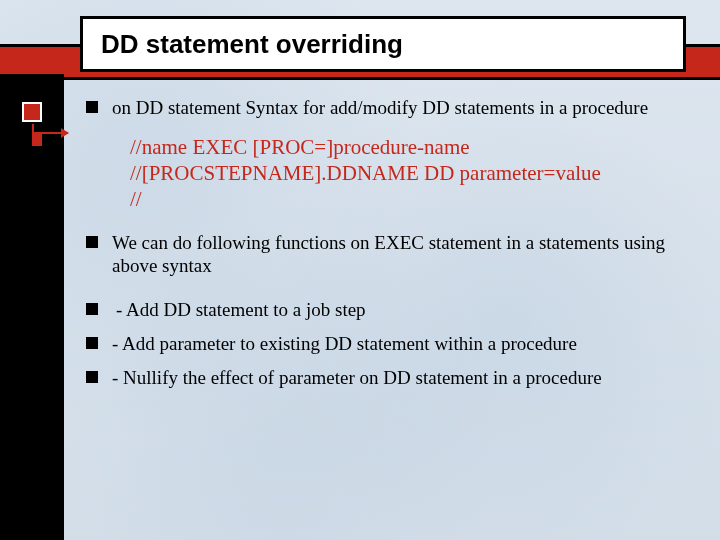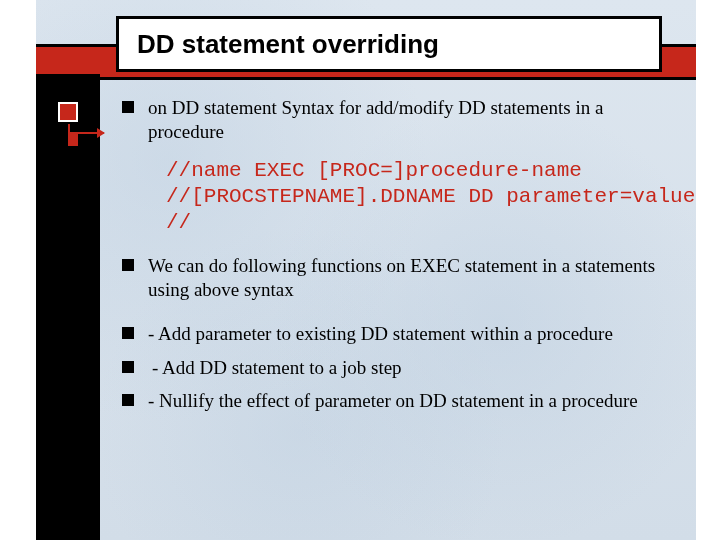--- a/index.html
+++ b/index.html
@@ -5,29 +5,28 @@
   html, body {
     margin: 0;
     padding: 0;
     width: 720px;
     height: 540px;
     overflow: hidden;
     font-family: "Times New Roman", Times, serif;
   }
   .slide {
     position: relative;
-    width: 660px;
+    width: 720px;
     height: 540px;
     background: #d8e2ec;
     background-image:
       radial-gradient(circle at 20% 30%, rgba(180,200,220,0.35) 0, rgba(180,200,220,0) 40%),
       radial-gradient(circle at 70% 60%, rgba(180,200,220,0.35) 0, rgba(180,200,220,0) 40%),
       radial-gradient(circle at 40% 80%, rgba(180,200,220,0.3) 0, rgba(180,200,220,0) 35%),
       linear-gradient(#dde6ef, #d2dde8);
-    margin-left: 36px;
   }
 
   
   .diag {
     position: absolute;
     top: 0; left: 0;
     width: 100px; height: 46px;
     overflow: hidden;
   }
   .diag::before {
@@ -148,21 +147,21 @@
   .sq {
     flex: 0 0 auto;
     width: 12px; height: 12px;
     background: #000;
     margin-top: 5px;
     margin-right: 14px;
   }
   .btxt { flex: 1 1 auto; }
   .code-block {
     margin: 14px 0 18px 44px;
-    font-family: Liberation Mono, monospace;
+    font-family: Liberation Serif, serif;
     color: #c6271b;
     font-size: 21px;
     line-height: 1.25;
     white-space: pre;
   }
   .indent-sub {
     margin-left: 4px;
   }
 </style>
 </head>
@@ -195,26 +194,26 @@
     <div class="bullet-row">
       <div class="sq"></div>
       <div class="btxt">We can do following functions on EXEC statement in a statements using above syntax</div>
     </div>
 
     <div style="height:10px"></div>
 
 
     <div class="bullet-row">
       <div class="sq"></div>
+      <div class="btxt indent-sub"> - Add DD statement to a job step</div>
+    </div>
+
+    <div class="bullet-row">
+      <div class="sq"></div>
       <div class="btxt">- Add parameter to existing DD statement within a procedure</div>
-    </div>
-
-    <div class="bullet-row">
-      <div class="sq"></div>
-      <div class="btxt indent-sub"> - Add DD statement to a job step</div>
     </div>
 
     <div class="bullet-row tight">
       <div class="sq"></div>
       <div class="btxt">- Nullify the effect of parameter on DD statement in a procedure</div>
     </div>
 
   </div>
 </div>
 

